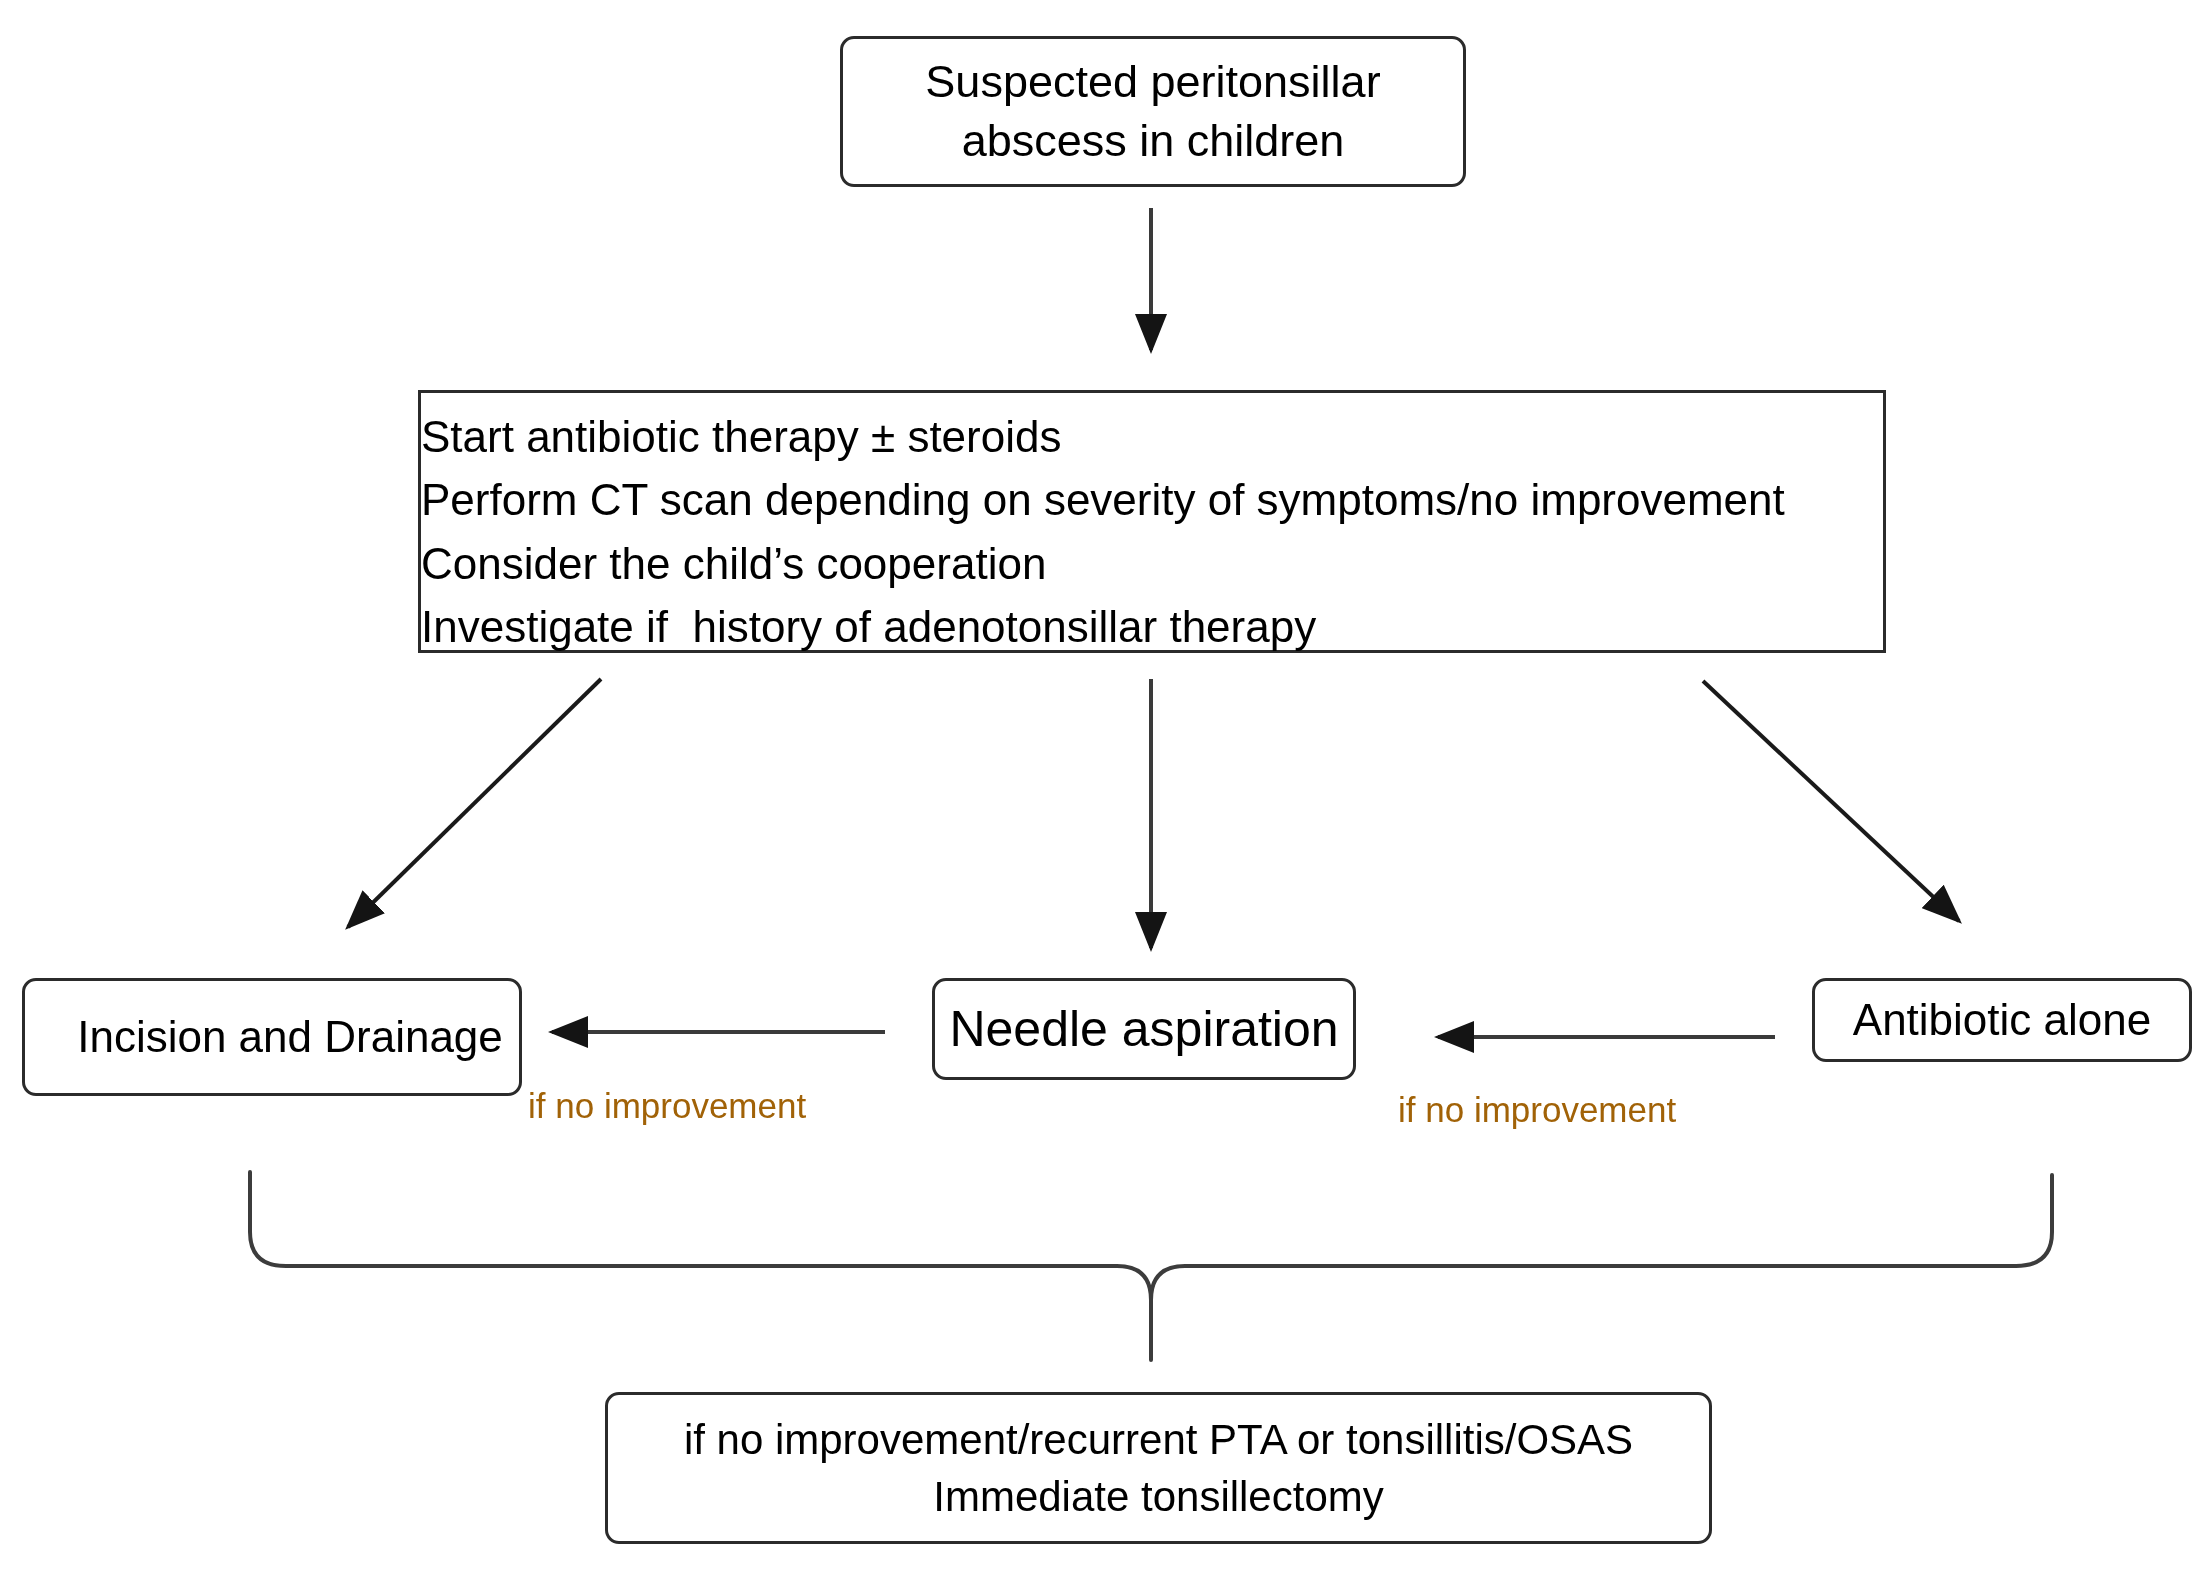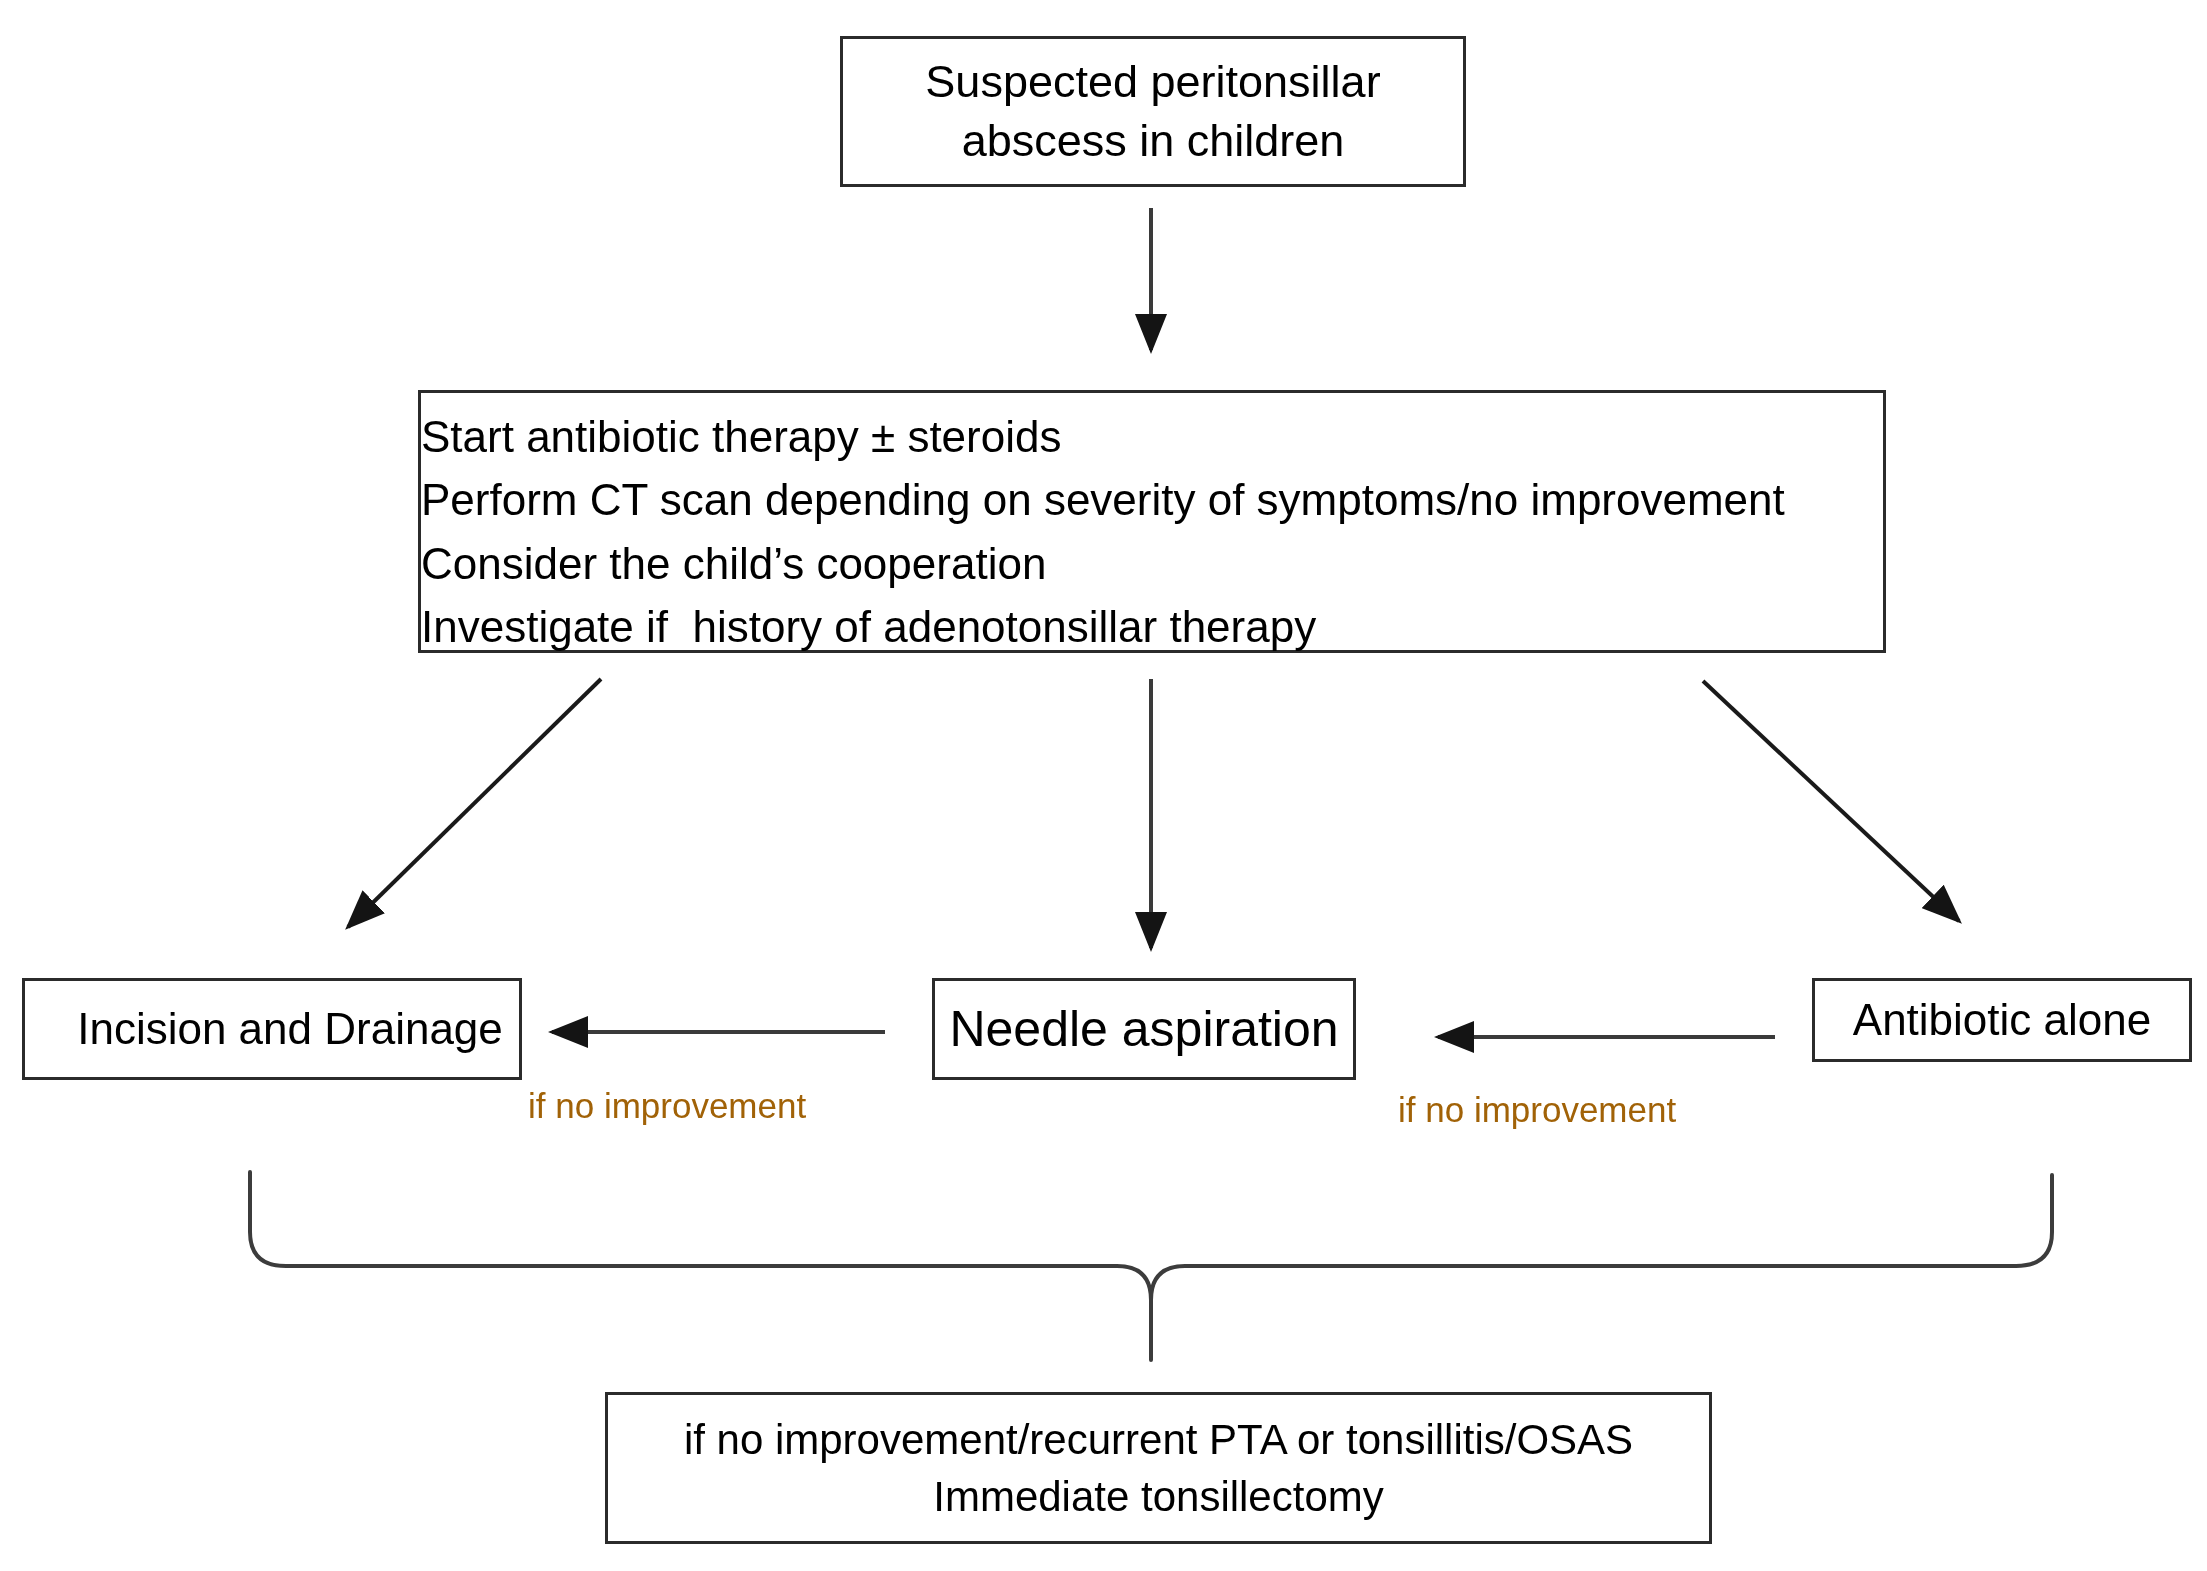--- a/index.html
+++ b/index.html
@@ -30,20 +30,21 @@
     color: #000000;
     font-weight: 400;
   }
   .node .line {
     white-space: pre;
     line-height: 1.30;
   }
   .center-node {
     align-items: center;
     text-align: left;
+    border-radius: 14px;
   }
   .left-node {
     align-items: flex-start;
     text-align: left;
   }
 
   
   #node-suspected {
     left: 840px; top: 36px; width: 626px; height: 151px;
     font-size: 45px;
@@ -53,21 +54,21 @@
   #node-management {
     left: 418px; top: 390px; width: 1468px; height: 263px;
     font-size: 44px;
     padding-right: 10px;
     justify-content: flex-start;
     padding-top: 12px;
   }
   #node-management .line { line-height: 1.44; }
 
   #node-incision {
-    left: 22px; top: 978px; width: 500px; height: 102px;
+    left: 22px; top: 978px; width: 500px; height: 118px;
     font-size: 44px;
     padding-left: 36px;
   }
   #node-needle {
     left: 932px; top: 978px; width: 424px; height: 102px;
     font-size: 50px;
   }
   #node-antibiotic {
     left: 1812px; top: 978px; width: 380px; height: 84px;
     font-size: 44px;

